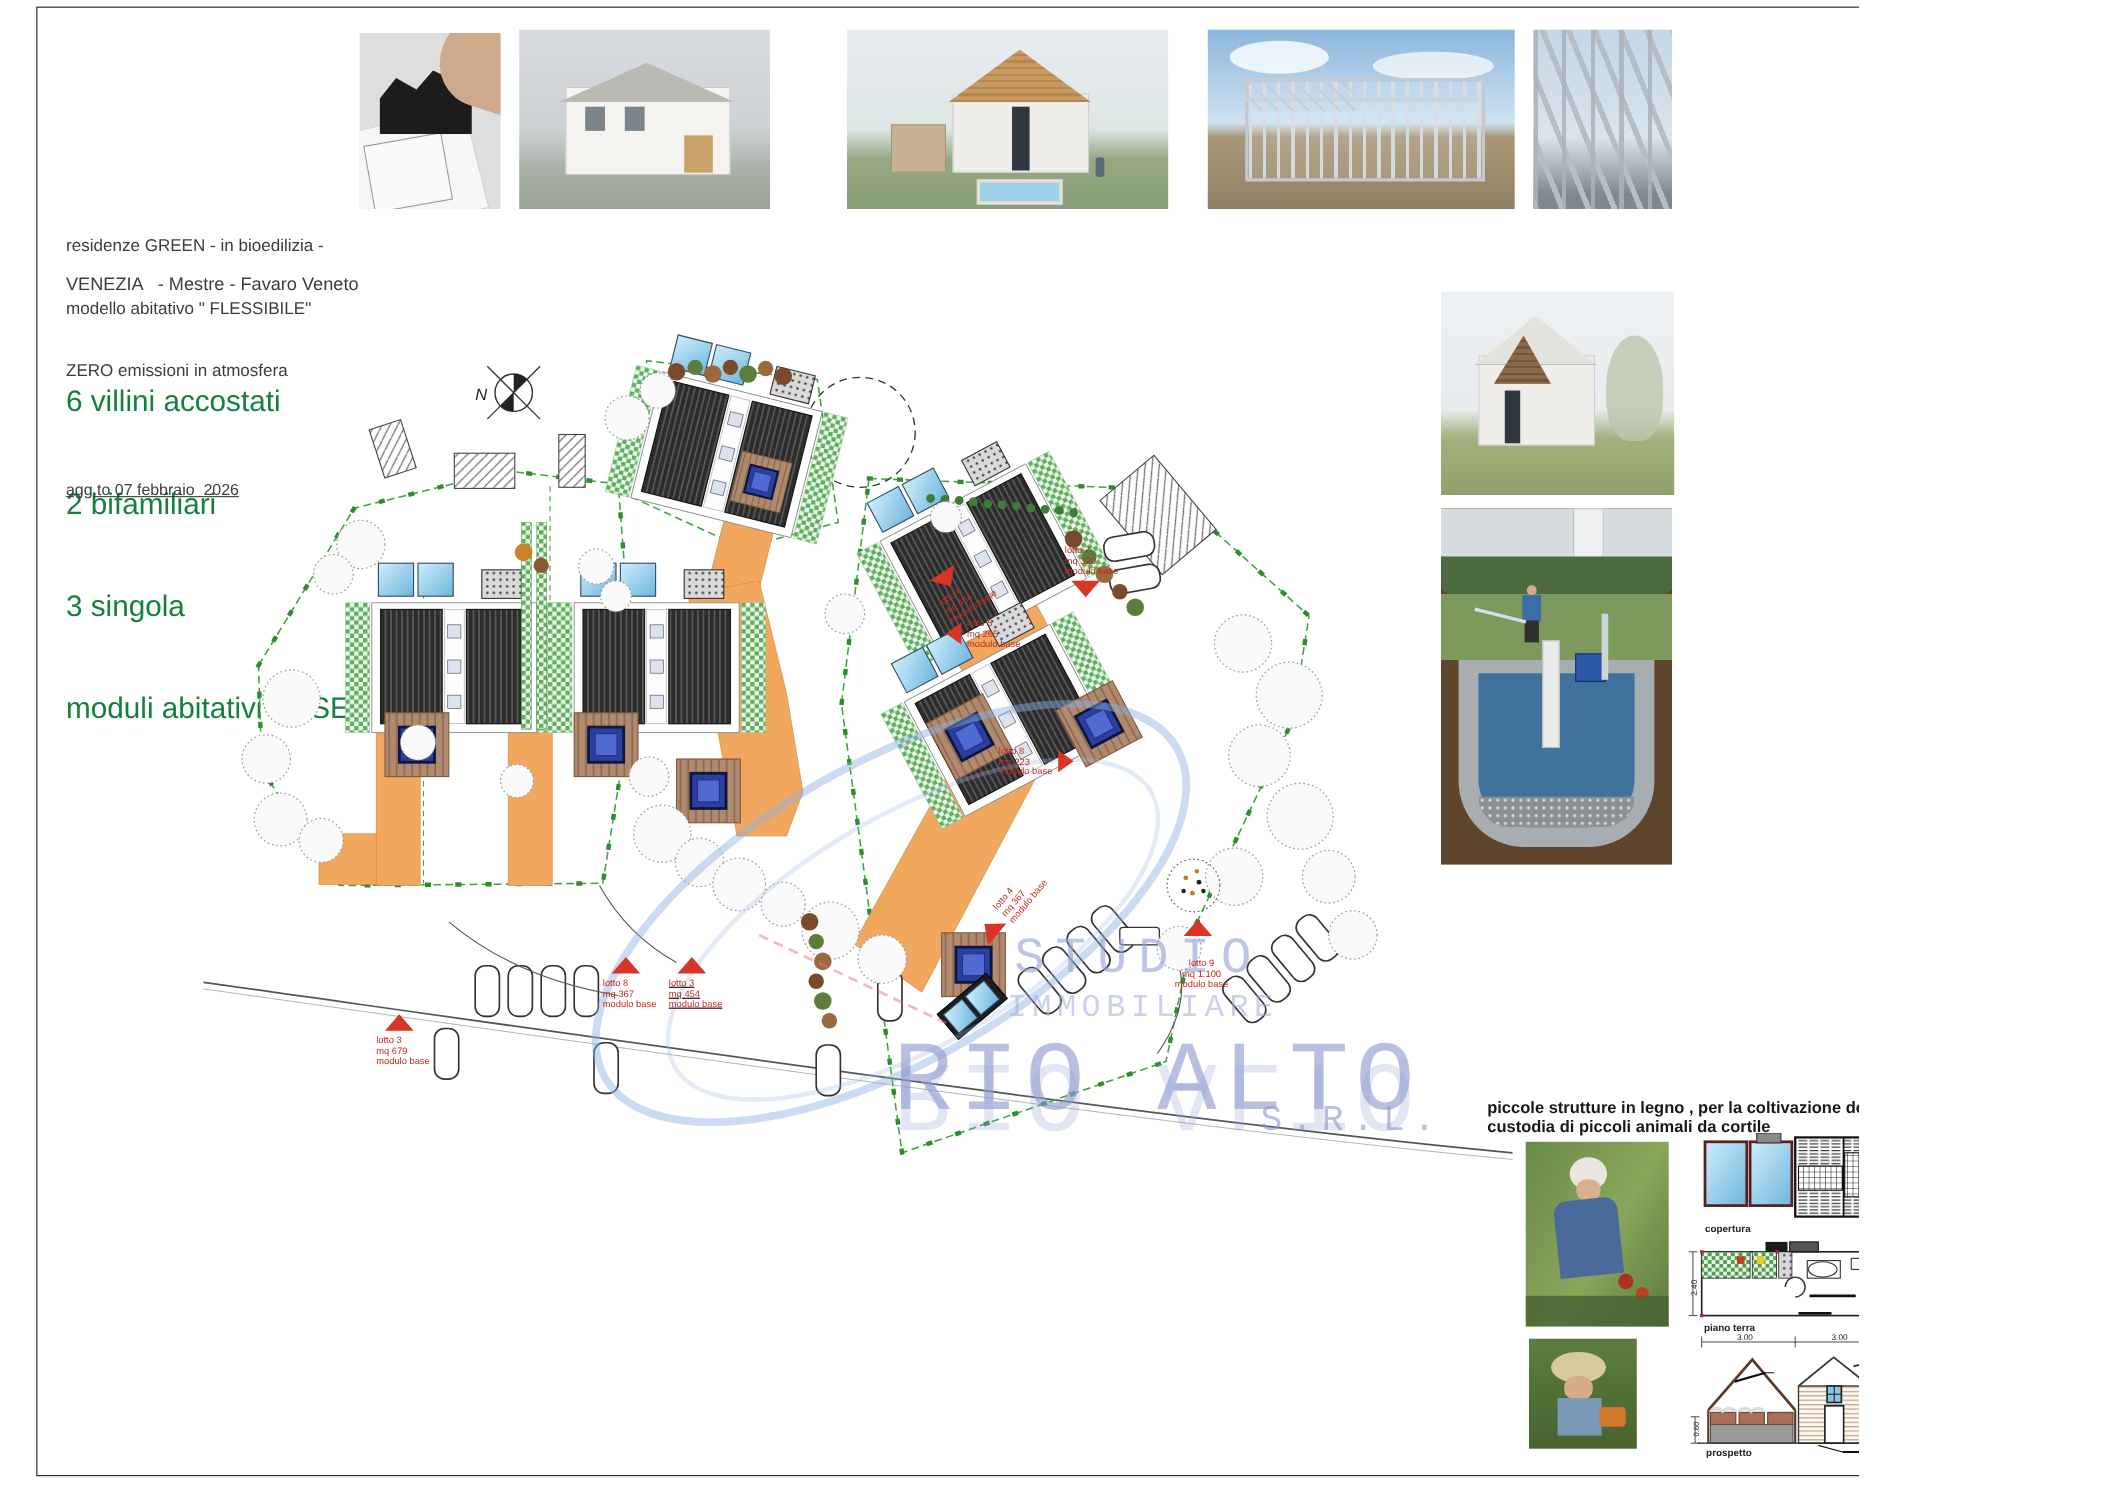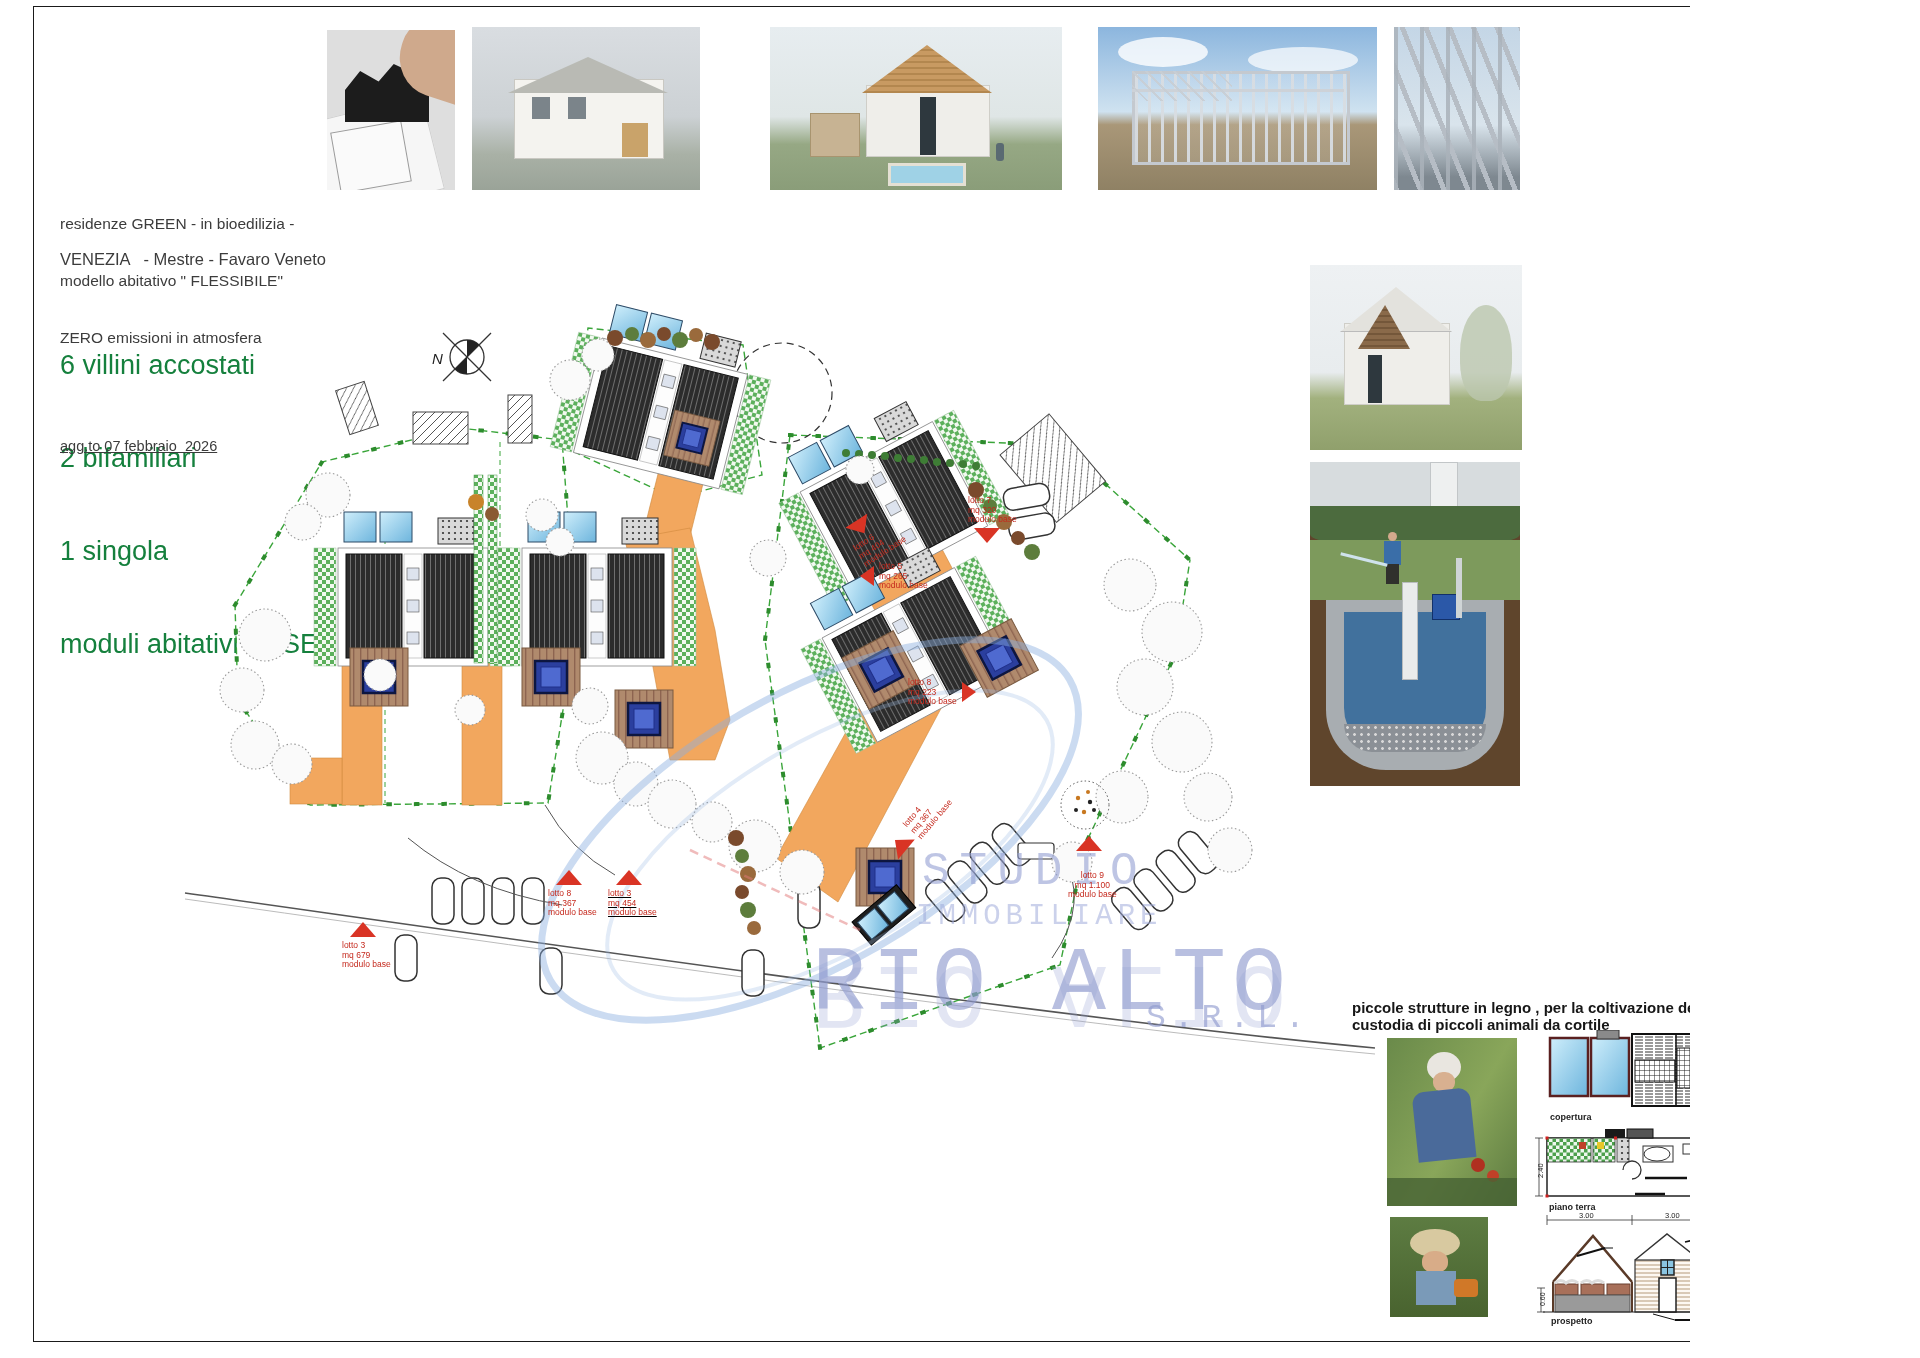--- a/index.html
+++ b/index.html
@@ -106,21 +106,21 @@
 
   <div class="abs info-small">
     <div>residenze GREEN - in bioedilizia -</div>
     <div>modello abitativo " FLESSIBILE"</div>
     <div>ZERO emissioni in atmosfera</div>
   </div>
   <div class="abs info-loc">VENEZIA   - Mestre - Favaro Veneto</div>
   <div class="abs info-big">
     <div>6 villini accostati</div>
     <div>2 bifamiliari</div>
-    <div>1 singola</div>
+    <div>3 singola</div>
     <div>moduli abitativi BASE</div>
   </div>
   <div class="abs info-upd">agg.to 07 febbraio  2026</div>
 
   <svg class="abs" style="left:170px;top:290px;z-index:1;" width="1230" height="790" viewBox="0 0 1230 790">
     <defs>
       <pattern id="chkP" width="8" height="8" patternUnits="userSpaceOnUse">
         <rect width="8" height="8" fill="#f2f9f0"></rect>
         <rect width="4" height="4" fill="#5cb05c"></rect>
         <rect x="4" y="4" width="4" height="4" fill="#5cb05c"></rect>

